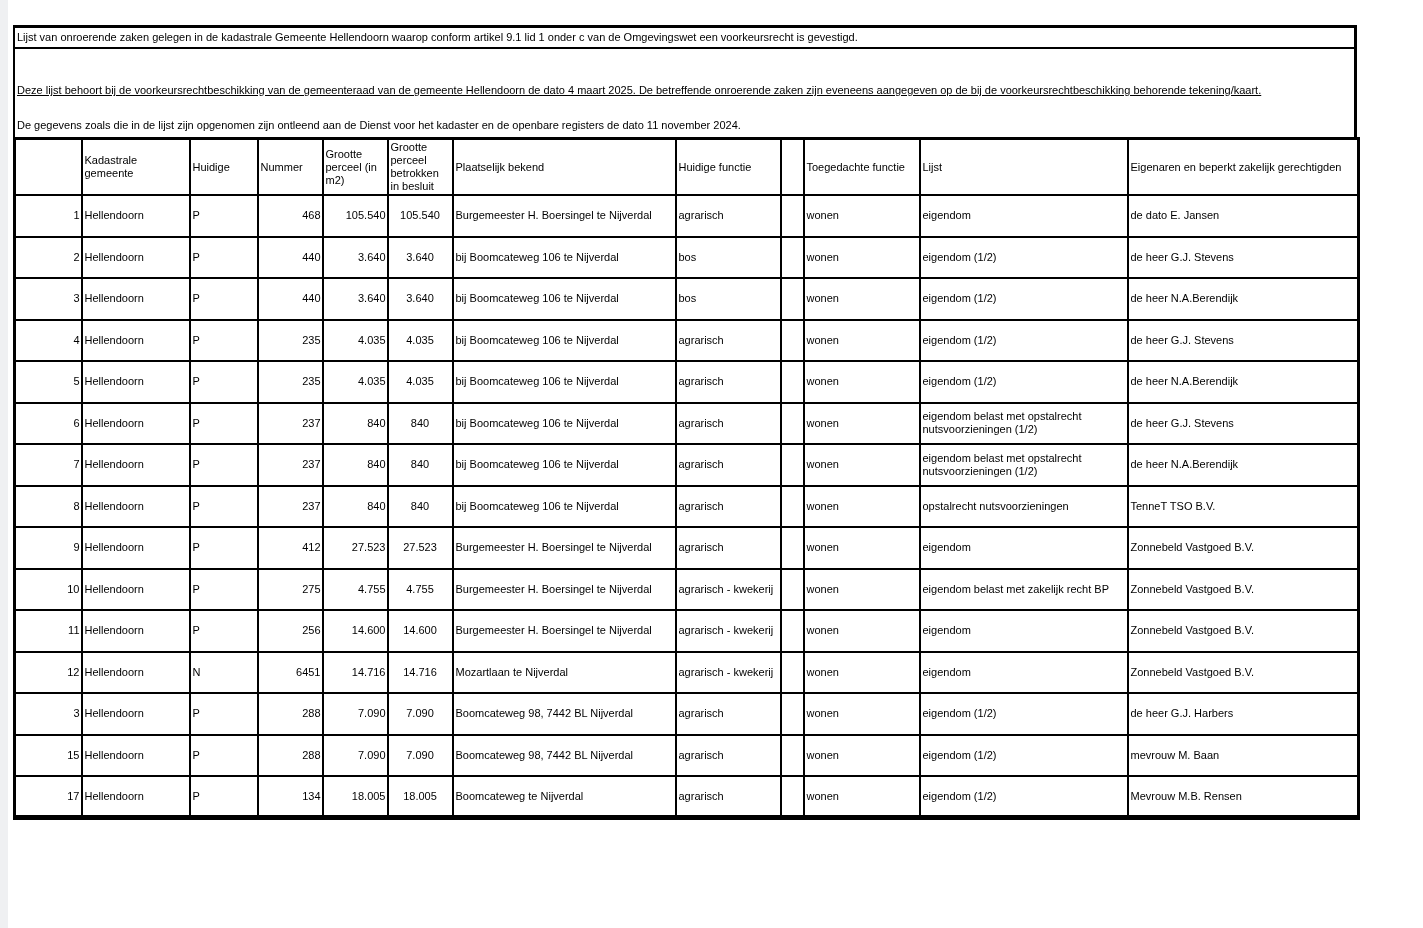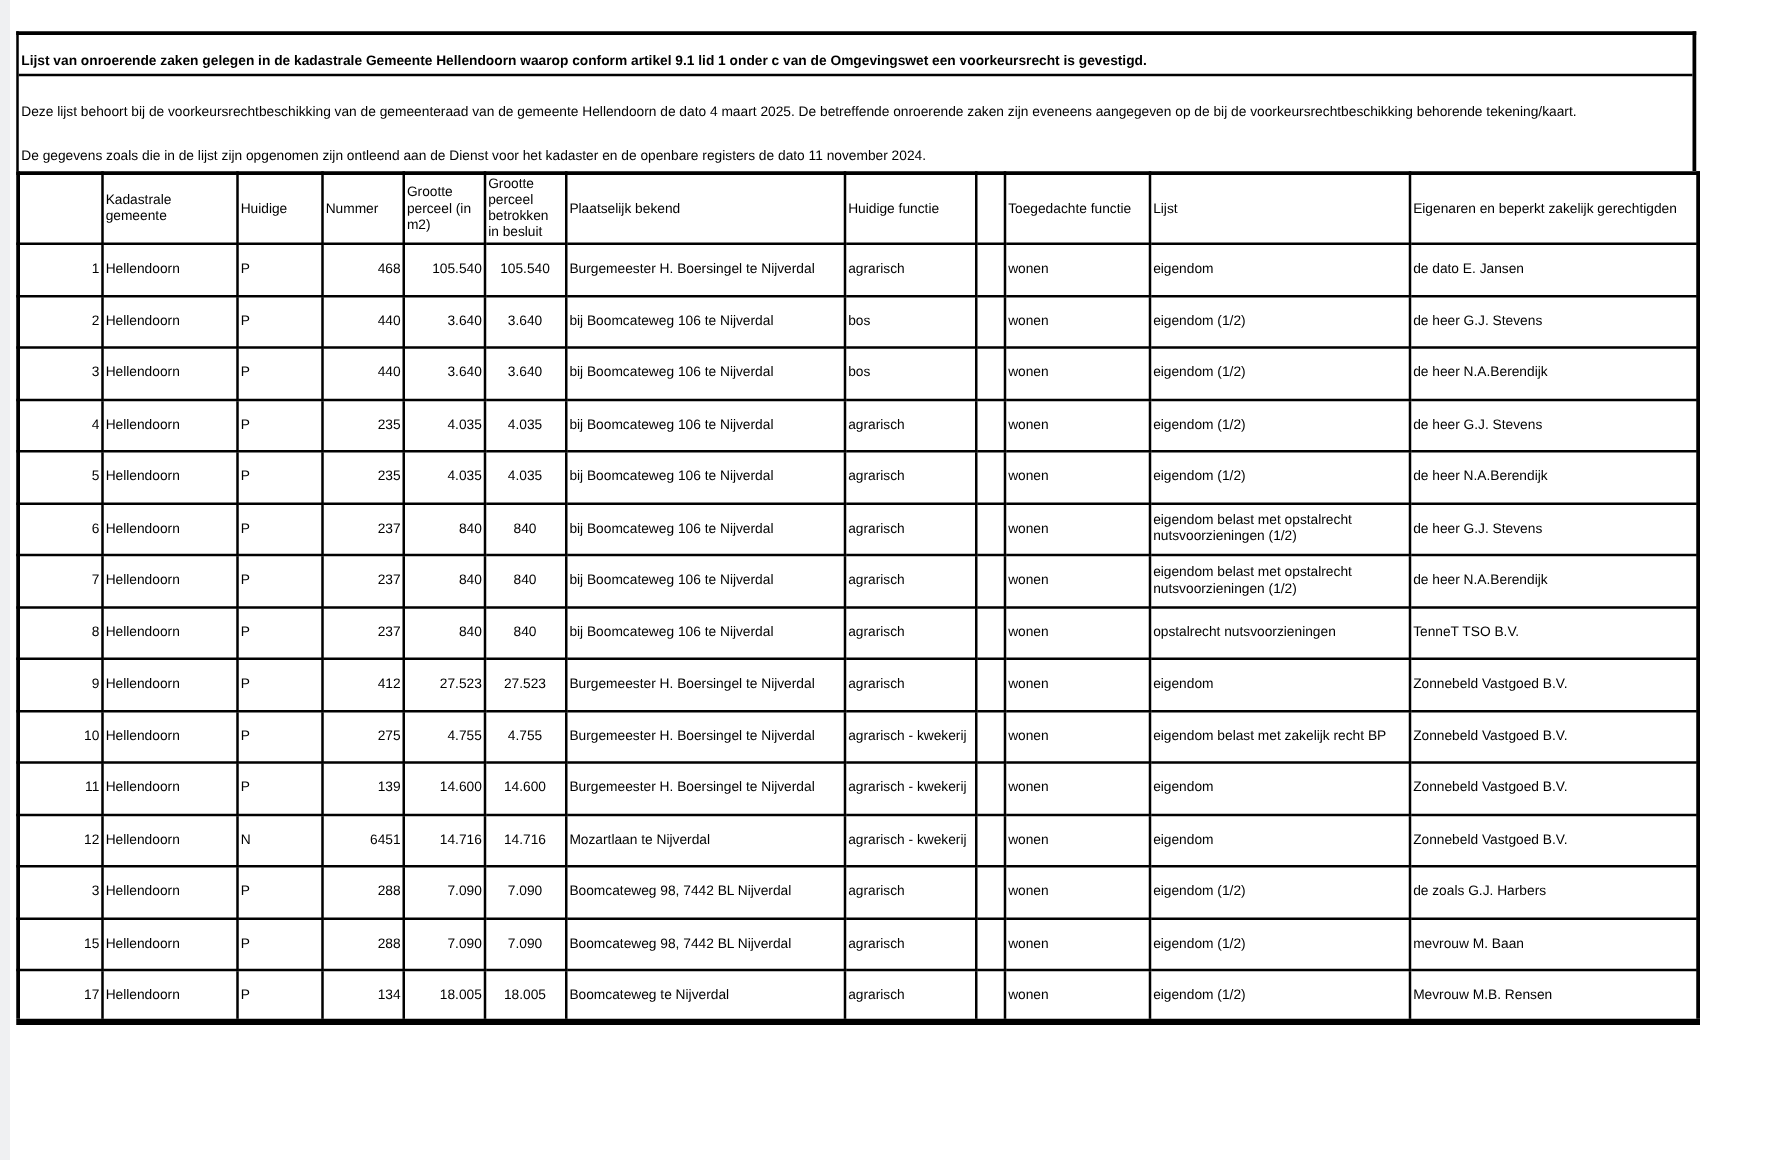--- a/index.html
+++ b/index.html
@@ -24,31 +24,31 @@
     box-sizing:border-box;
     border-top:3px solid #000;
     border-left:2px solid #000;
     border-right:3px solid #000;
     background:#fff;
   }
   .intro-title{
     position:absolute;left:0;top:0;right:0;
     height:19px;
     border-bottom:2px solid #000;
-    font-size:11px;font-weight:bold;color:#000;
+    font-size:11px;font-weight:normal;color:#000;
     line-height:19px;
     padding-left:2px;
-    white-space:nowrap;overflow:hidden;margin-top:12px;
+    white-space:nowrap;overflow:hidden;
   }
   .intro-para{
     position:absolute;left:2px;right:2px;
     font-size:11px;color:#000;line-height:13px;
     white-space:nowrap;overflow:hidden;
   }
-  .intro-para.p1{top:56px;}
+  .intro-para.p1{top:56px;text-decoration:underline;}
   .intro-para.p2{top:91px;}
   table.kad{
     position:absolute;left:13px;top:137px;
     width:1344px;
     table-layout:fixed;
     border-collapse:collapse;
     background:#fff;
     border:3px solid #000;
     border-bottom:5px solid #000;
   }
@@ -248,21 +248,21 @@
           <td class="al">agrarisch - kwekerij</td>
           <td class="al"></td>
           <td class="al">wonen</td>
           <td class="al">eigendom belast met zakelijk recht BP</td>
           <td class="al">Zonnebeld Vastgoed B.V.</td>
         </tr>
         <tr>
           <td class="ar">11</td>
           <td class="al">Hellendoorn</td>
           <td class="al">P</td>
-          <td class="ar">139</td>
+          <td class="ar">256</td>
           <td class="ar">14.600</td>
           <td class="ac">14.600</td>
           <td class="al">Burgemeester H. Boersingel te Nijverdal</td>
           <td class="al">agrarisch - kwekerij</td>
           <td class="al"></td>
           <td class="al">wonen</td>
           <td class="al">eigendom</td>
           <td class="al">Zonnebeld Vastgoed B.V.</td>
         </tr>
         <tr>
@@ -284,21 +284,21 @@
           <td class="al">Hellendoorn</td>
           <td class="al">P</td>
           <td class="ar">288</td>
           <td class="ar">7.090</td>
           <td class="ac">7.090</td>
           <td class="al">Boomcateweg 98, 7442 BL Nijverdal</td>
           <td class="al">agrarisch</td>
           <td class="al"></td>
           <td class="al">wonen</td>
           <td class="al">eigendom (1/2)</td>
-          <td class="al">de zoals G.J. Harbers</td>
+          <td class="al">de heer G.J. Harbers</td>
         </tr>
         <tr>
           <td class="ar">15</td>
           <td class="al">Hellendoorn</td>
           <td class="al">P</td>
           <td class="ar">288</td>
           <td class="ar">7.090</td>
           <td class="ac">7.090</td>
           <td class="al">Boomcateweg 98, 7442 BL Nijverdal</td>
           <td class="al">agrarisch</td>

